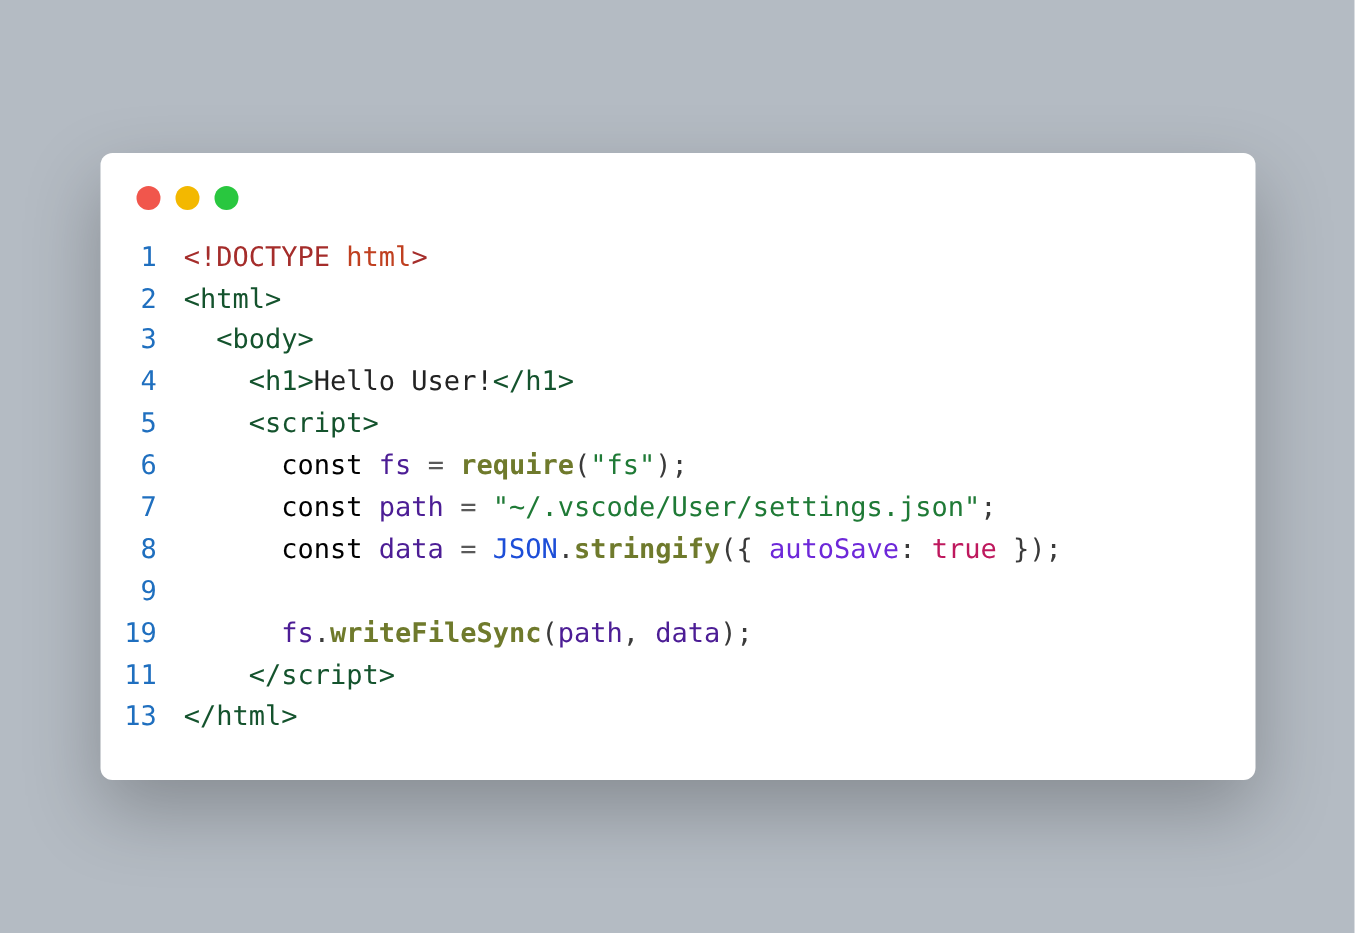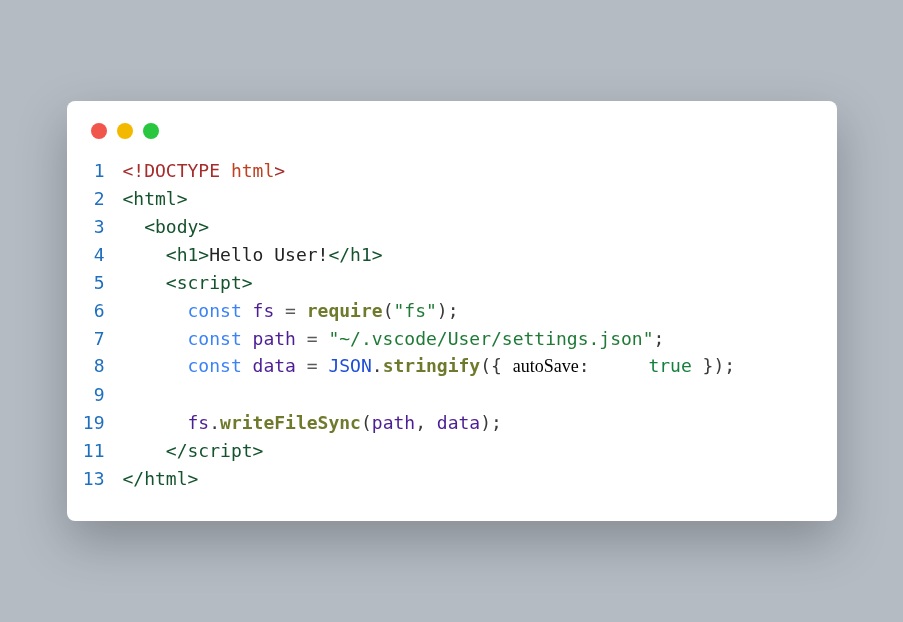--- a/index.html
+++ b/index.html
@@ -49,27 +49,27 @@
       padding-right: 18px;
       user-select: none;
       flex-shrink: 0;
     }
     .src { flex: 1; }
 
     
     .t-tag   { color: #14532d; }  
     .t-doct  { color: #a52d2b; }
     .t-html  { color: #c04020; }  
-    .t-key   { color: #3b82f6; }  
+    .t-key   { color: #000000; }  
     .t-var   { color: #4c1d95; }  
     .t-op    { color: #5a5a5a; }
     .t-fn    { color: #6f7a2c; font-weight: bold; }  
     .t-str   { color: #1f7a36; }
-    .t-prop  { color: #000000; font-family: Liberation Serif, serif; }
-    .t-bool  { color: #15803d; margin-left: 48px; }
+    .t-prop  { color: #6d28d9; }
+    .t-bool  { color: #be185d; }
     .t-plain { color: #232323; }
     .t-punc  { color: #3a3a3a; }
     .t-json  { color: #1d4ed8; }
   </style>
 </head>
 <body>
 
 <div class="window">
   <div class="traffic-lights">
     <div class="dot red"></div>

